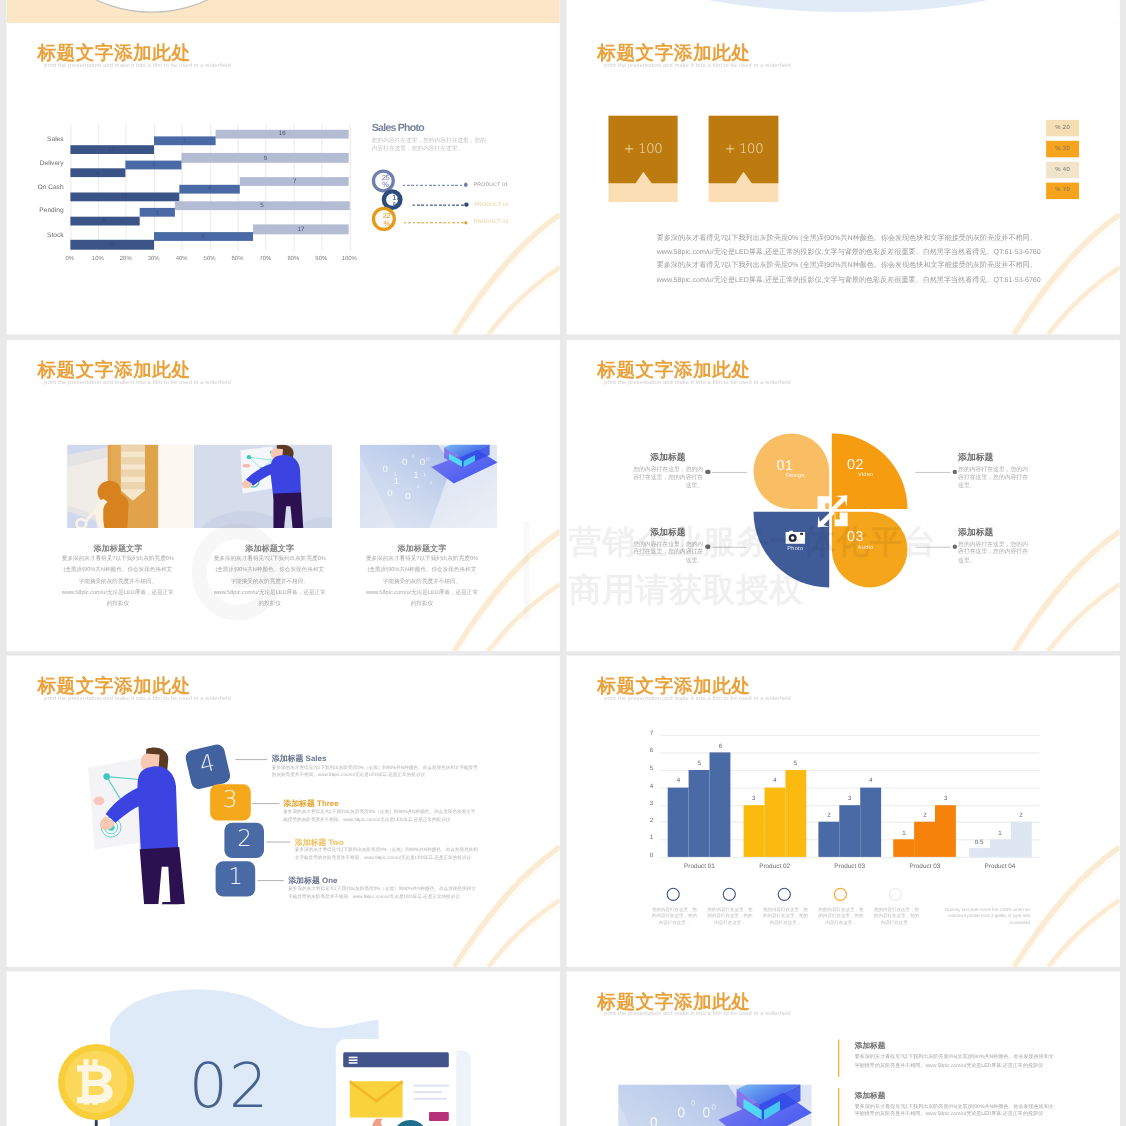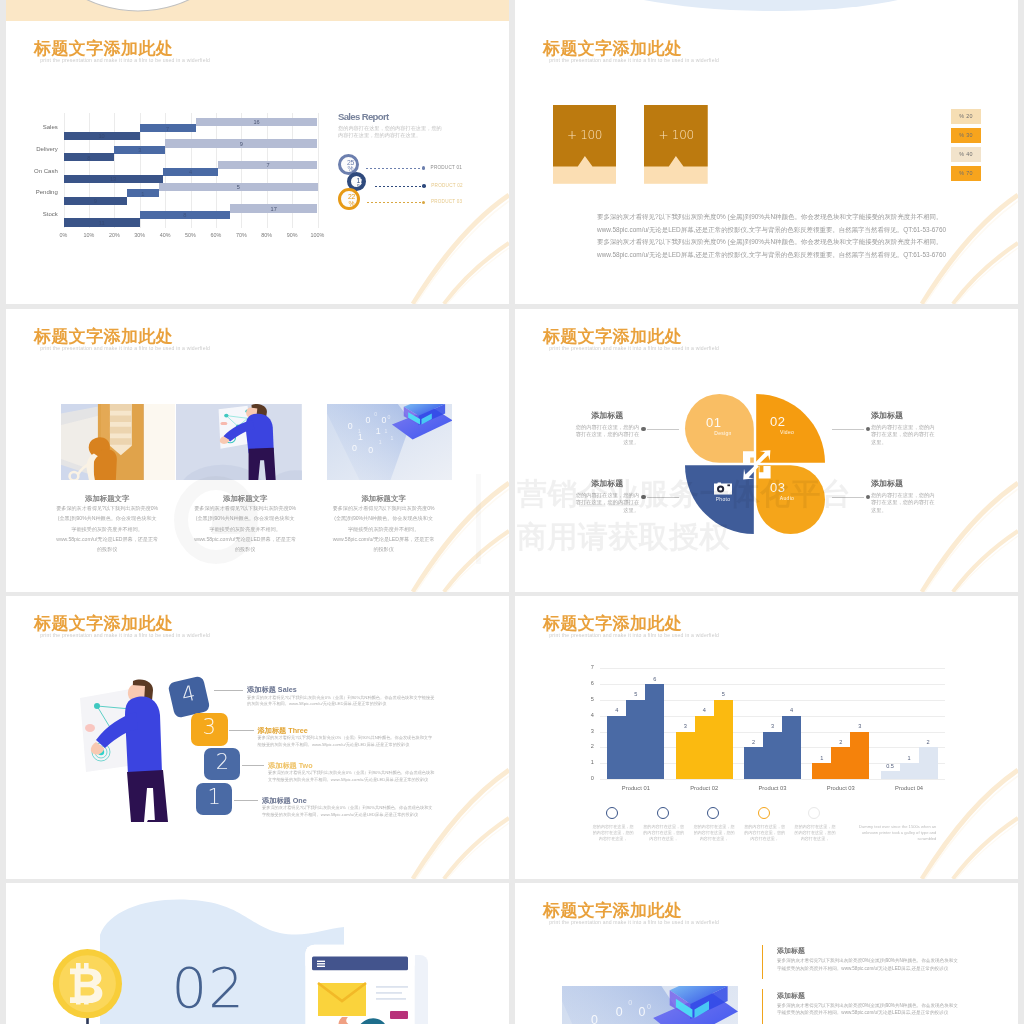--- a/index.html
+++ b/index.html
@@ -151,21 +151,21 @@
       <div class="bc-tick" style="left:71.9px;top:211px;width:22px;">10%</div>
       <div class="bc-tick" style="left:97.3px;top:211px;width:22px;">20%</div>
       <div class="bc-tick" style="left:122.7px;top:211px;width:22px;">30%</div>
       <div class="bc-tick" style="left:148.1px;top:211px;width:22px;">40%</div>
       <div class="bc-tick" style="left:173.5px;top:211px;width:22px;">50%</div>
       <div class="bc-tick" style="left:198.9px;top:211px;width:22px;">60%</div>
       <div class="bc-tick" style="left:224.3px;top:211px;width:22px;">70%</div>
       <div class="bc-tick" style="left:249.7px;top:211px;width:22px;">80%</div>
       <div class="bc-tick" style="left:275.1px;top:211px;width:22px;">90%</div>
       <div class="bc-tick" style="left:300.5px;top:211px;width:22px;">100%</div>
-      <div class="rp-h" style="left:332px;top:90px;">Sales Report</div>
+      <div class="rp-h" style="left:332px;top:90px;">Sales Photo</div>
       <div class="rp-b" style="left:332px;top:104px;width:104px;">您的内容打在这里，您的内容打在这里，您的内容打在这里，您的内容打在这里。</div>
       <div class="rp-ring" style="left:331.5px;top:132.7px;width:21.4px;height:21.4px;border:3.4px solid #6C7FAE;background:#FBFBFC;"></div>
       <div class="rp-rv" style="left:336.4px;top:138.6px;width:16px;color:#6C7FAE;font-size:6.8px;line-height:6.8px;letter-spacing:-0.4px;white-space:pre-line;">25
 %</div>
       <div class="rp-ring" style="left:341.0px;top:150.7px;width:19.1px;height:19.1px;border:4.6px solid #2F4A7D;background:#FBFBFC;"></div>
       <div class="rp-rv" style="left:345.9px;top:156.7px;width:16px;color:#2F4A7D;font-size:6.8px;line-height:6.8px;letter-spacing:-0.4px;white-space:pre-line;">17
 %</div>
       <div class="rp-ring" style="left:332.3px;top:167.0px;width:21.8px;height:21.8px;border:3.4px solid #E79A16;background:#FBFBFC;"></div>
       <div class="rp-rv" style="left:337.4px;top:173.1px;width:16px;color:#E79A16;font-size:6.8px;line-height:6.8px;letter-spacing:-0.4px;white-space:pre-line;">22
 %</div>

